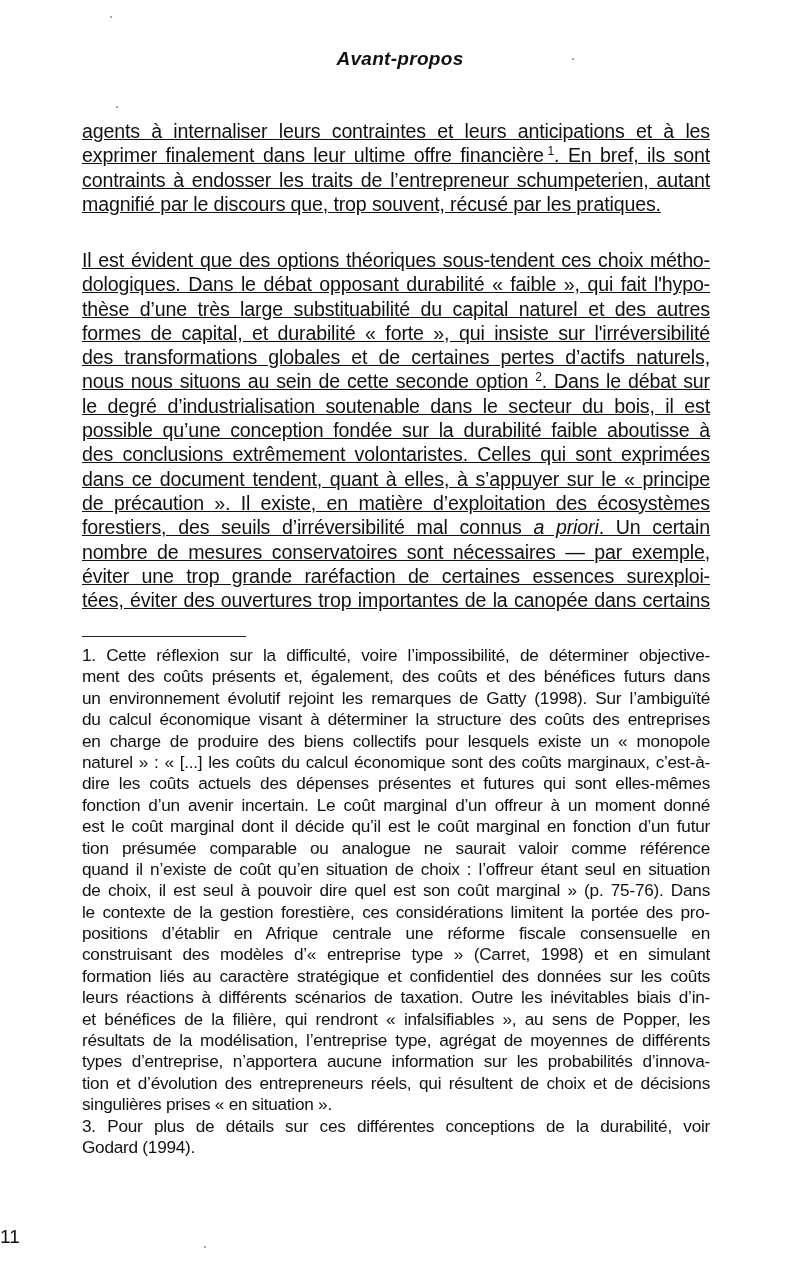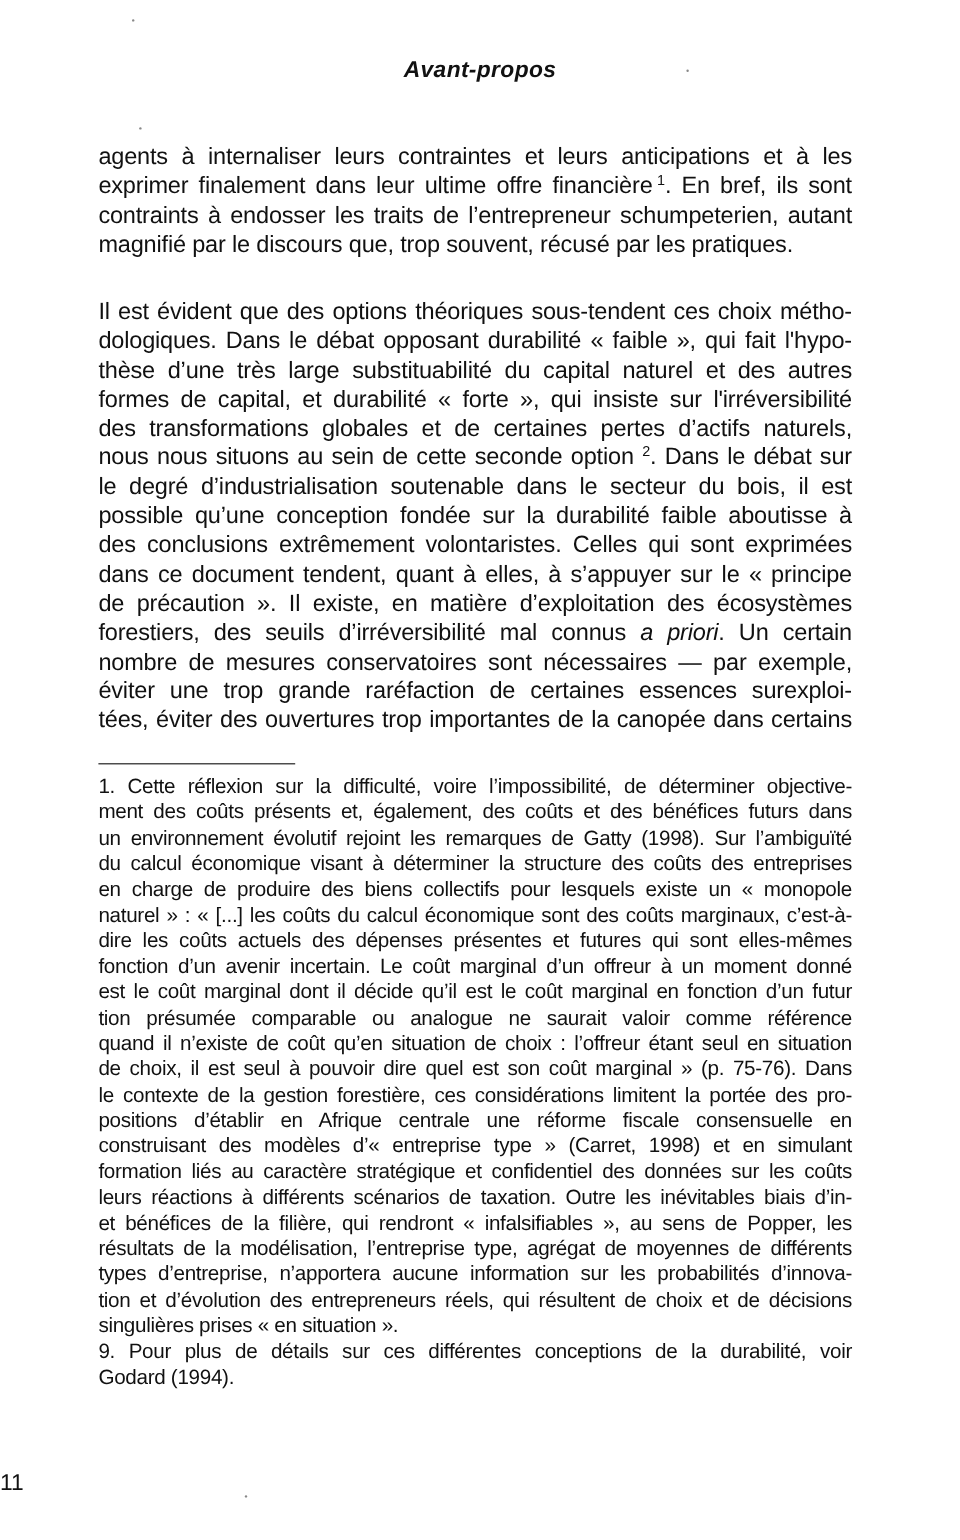--- a/index.html
+++ b/index.html
@@ -26,20 +26,21 @@
       font-size: 19px;
       letter-spacing: 0.3px;
     }
     .body-text {
       position: absolute;
       left: 82px;
       width: 628px;
       font-size: 19.6px;
       line-height: 24.3px;
       letter-spacing: -0.15px;
+      text-decoration: underline;
     }
     #para1 { top: 119px; }
     #para2 { top: 248px; }
     .line {
       display: block;
       text-align: justify;
       text-align-last: justify;
       white-space: nowrap;
       height: 24.3px;
     }
@@ -137,21 +138,21 @@
       <span class="line">construisant des modèles d’« entreprise type » (Carret, 1998) et en simulant</span>
       <span class="line">formation liés au caractère stratégique et confidentiel des données sur les coûts</span>
       <span class="line">leurs réactions à différents scénarios de taxation. Outre les inévitables biais d’in-</span>
       <span class="line">et bénéfices de la filière, qui rendront « infalsifiables », au sens de Popper, les</span>
       <span class="line">résultats de la modélisation, l’entreprise type, agrégat de moyennes de différents</span>
       <span class="line">types d’entreprise, n’apportera aucune information sur les probabilités d’innova-</span>
       <span class="line">tion et d’évolution des entrepreneurs réels, qui résultent de choix et de décisions</span>
       <span class="line last">singulières prises « en situation ».</span>
     </div>
   <div id="note2">
-      <span class="line">9. Pour plus de détails sur ces différentes conceptions de la durabilité, voir</span>
+      <span class="line">3. Pour plus de détails sur ces différentes conceptions de la durabilité, voir</span>
       <span class="line last">Godard (1994).</span>
     </div>
 </div>
 
 <div class="page-number">11</div>
 
 <div class="speck" style="left:110px; top:16px;"></div>
 <div class="speck" style="left:572px; top:58px;"></div>
 <div class="speck" style="left:116px; top:106px;"></div>
 <div class="speck" style="left:204px; top:1246px;"></div>

